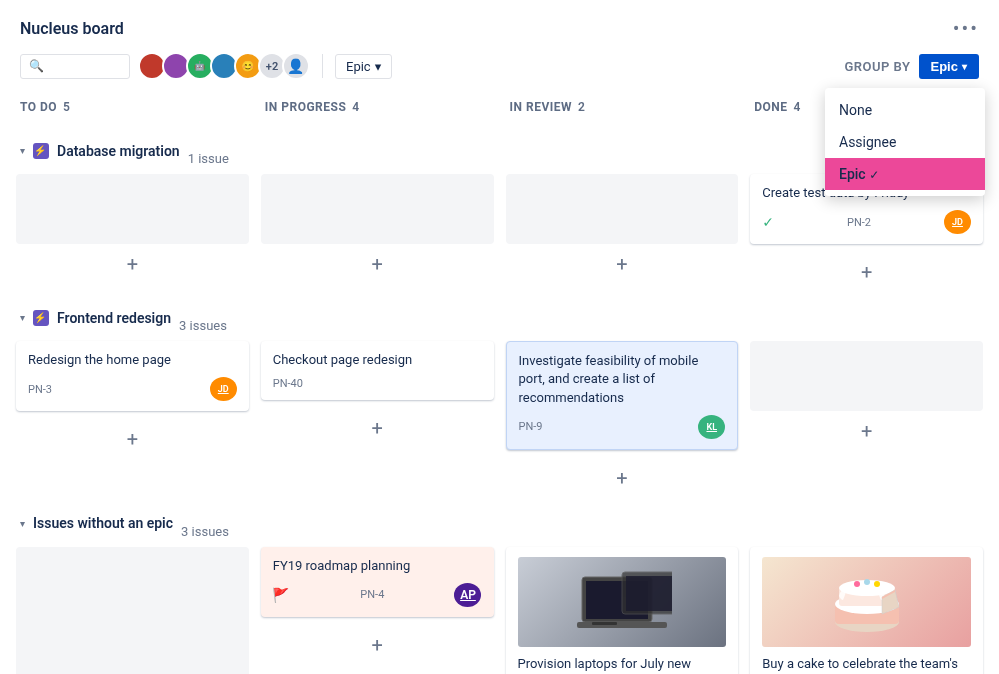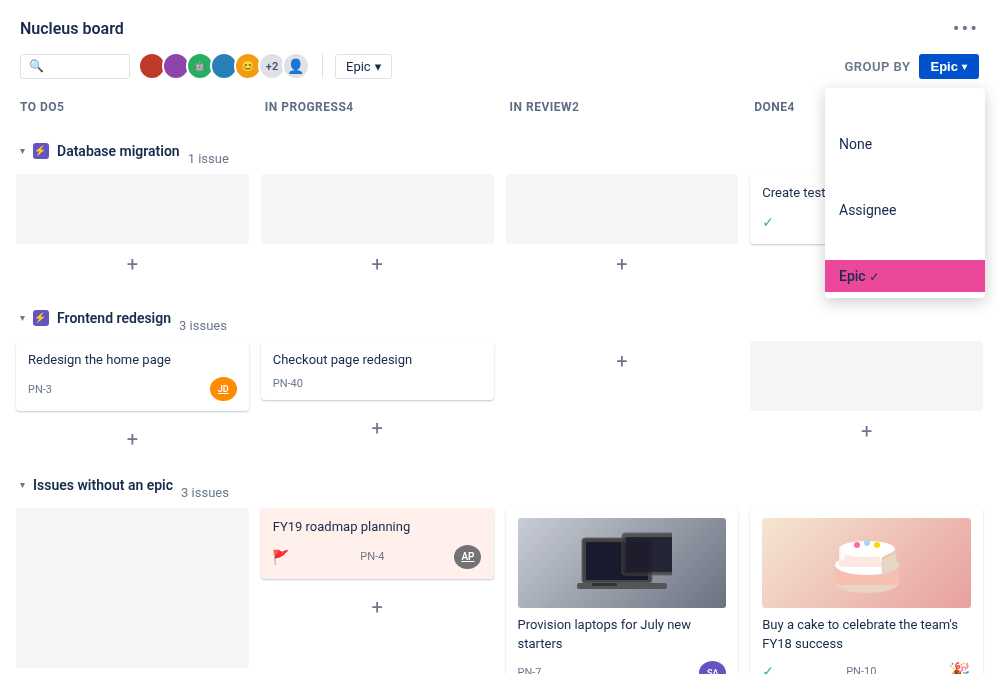--- a/index.html
+++ b/index.html
@@ -21,28 +21,28 @@
     .avatar-count { background: #dfe1e6; color: #42526e; font-size: 11px; font-weight: 600; }
     .avatar-add { background: #dfe1e6; color: #42526e; font-size: 16px; }
     .divider-v { width: 1px; height: 24px; background: #dfe1e6; margin: 0 4px; }
     .epic-filter { display: flex; align-items: center; gap: 4px; border: 1px solid #dfe1e6; border-radius: 3px; padding: 4px 10px; cursor: pointer; font-size: 13px; }
     .group-by-section { display: flex; align-items: center; gap: 8px; margin-left: auto; }
     .group-by-label { font-size: 13px; color: #6b778c; text-transform: uppercase; font-weight: 600; letter-spacing: 0.5px; }
     .epic-button { background: #0052cc; color: #fff; border: none; border-radius: 3px; padding: 5px 12px; font-size: 13px; font-weight: 600; cursor: pointer; display: flex; align-items: center; gap: 4px; }
     .epic-button .chevron { font-size: 10px; }
 
     .dropdown-menu { position: absolute; top: 88px; right: 14px; background: #fff; border-radius: 4px; box-shadow: 0 4px 16px rgba(0,0,0,0.2); width: 160px; z-index: 100; padding: 6px 0; }
-    .dropdown-item { padding: 8px 14px; font-size: 14px; color: #172b4d; cursor: pointer; margin-top: 34px; }
+    .dropdown-item { padding: 8px 14px; font-size: 14px; color: #172b4d; cursor: pointer; }
     .dropdown-item.active { background: #ec4899; font-weight: 500; }
 
     .board-area { display: flex; flex: 1; overflow: hidden; }
     .board-content { display: flex; flex-direction: column; flex: 1; overflow-y: auto; overflow-x: hidden; padding: 0 0 8px; }
 
     .column-headers { display: flex; padding: 0 10px; flex-shrink: 0; }
-    .col-header { flex: 1; padding: 8px 10px; font-size: 12px; font-weight: 700; text-transform: uppercase; letter-spacing: 0.5px; color: #5e6c84; display: flex; align-items: center; }
+    .col-header { flex: 1; padding: 8px 10px; font-size: 12px; font-weight: 700; text-transform: uppercase; letter-spacing: 0.5px; color: #5e6c84; display: flex; align-items: center; gap: 6px; }
     .col-header-count { font-weight: 600; }
     .col-header-add { margin-left: auto; cursor: pointer; font-size: 18px; color: #6b778c; }
 
     .swim-lane { margin-bottom: 0; }
     .swim-lane-header { display: flex; align-items: center; gap: 8px; padding: 10px 20px 8px; cursor: pointer; }
     .swim-lane-chevron { font-size: 10px; color: #6b778c; }
     .swim-lane-icon { width: 16px; height: 16px; background: #6554c0; border-radius: 3px; display: flex; align-items: center; justify-content: center; color: #fff; font-size: 10px; font-weight: 700; }
     .swim-lane-title { font-size: 14px; font-weight: 600; color: #172b4d; }
     .swim-lane-count { font-size: 13px; color: #6b778c; margin-top: 16px; }
 
@@ -202,20 +202,27 @@
             <div class="card">
               <div class="card-title">Checkout page redesign</div>
               <div class="card-footer">
                 <span class="card-id">PN-40</span>
               </div>
             </div>
             <div class="card-add add-issue-btn">+</div>
           </div>
 
           <div class="col">
+            <div class="card card-highlighted">
+              <div class="card-title">Investigate feasibility of mobile port, and create a list of recommendations</div>
+              <div class="card-footer">
+                <span class="card-id">PN-9</span>
+                <div class="card-avatar" style="background:#36B37E;">KL</div>
+              </div>
+            </div>
             <div class="card-add add-issue-btn">+</div>
           </div>
 
           <div class="col">
             <div class="empty-col col-bg"></div>
             <div class="card-add add-issue-btn">+</div>
           </div>
         </div>
       </div>
 
@@ -231,21 +238,21 @@
             <div class="empty-col col-bg" style="min-height:160px;"></div>
             <div class="card-add add-issue-btn">+</div>
           </div>
 
           <div class="col">
             <div class="card card-pink">
               <div class="card-title">FY19 roadmap planning</div>
               <div class="card-footer">
                 <span class="card-flag">🚩</span>
                 <span class="card-id">PN-4</span>
-                <div class="card-avatar" style="background:#737373; font-size:10px;">AP</div>
+                <div class="card-avatar" style="background:#4c1d95; font-size:12px;">AP</div>
               </div>
             </div>
             <div class="card-add add-issue-btn">+</div>
           </div>
 
           <div class="col">
             <div class="card">
 
               <div style="width:100%;height:90px;background:linear-gradient(135deg,#c8cdd6,#6b7280);border-radius:3px;margin-bottom:8px;display:flex;align-items:center;justify-content:center;overflow:hidden;">
                 <svg width="100" height="70" viewBox="0 0 100 70" xmlns="http://www.w3.org/2000/svg">

